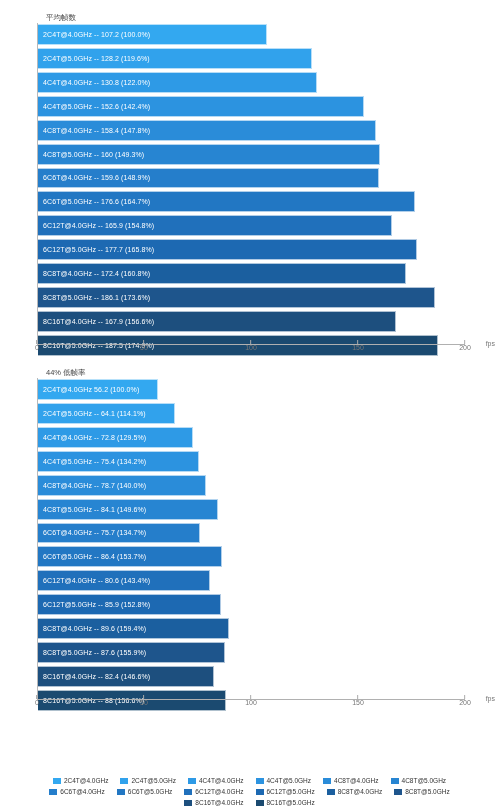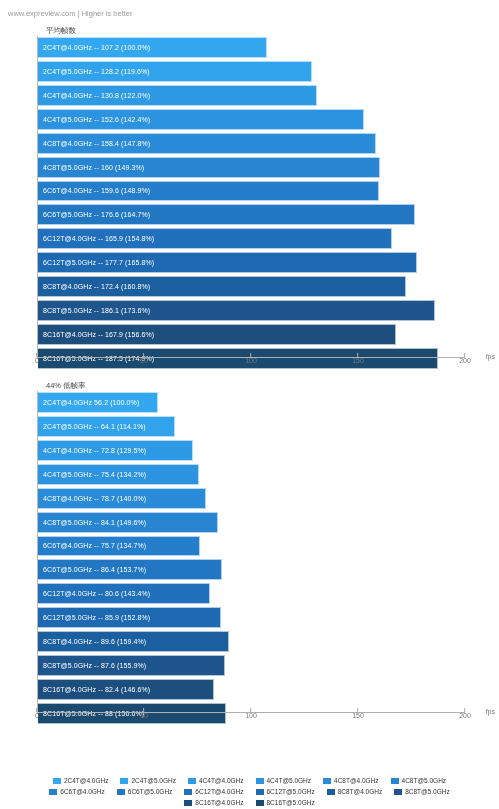--- a/index.html
+++ b/index.html
@@ -97,21 +97,20 @@
   }
   .legend-swatch{
     width:8px;height:6px;margin-right:3px;display:inline-block;
   }
   .legend-label{font-size:6.5px;color:#333;line-height:8px;}
 </style>
 </head>
 <body>
 
 <div class="header">
-  <div class="subtitle">www.expreview.com | Higher is better</div>
 </div>
 
 <div class="chart-block">
   <div class="chart-title">平均帧数</div>
   <div class="plot" id="plot-0" style="--plot-h:322px;">
     <div class="axis-y"></div>
     <div class="bars">
         <div class="bar-row" style="height: 7.14286%;">
           <div class="bar" style="width: 53.6%; background: rgb(51, 168, 240);">
             <span class="bar-label">2C4T@4.0GHz  --  107.2 (100.0%)</span>

